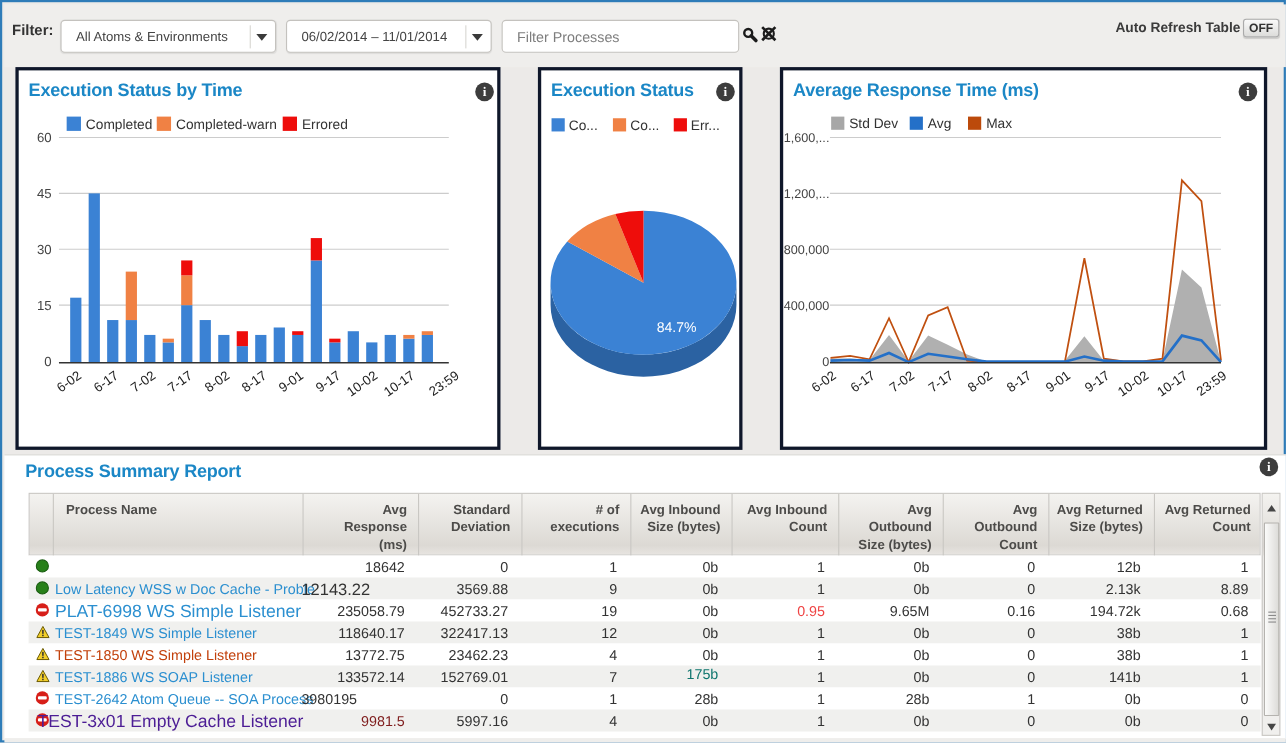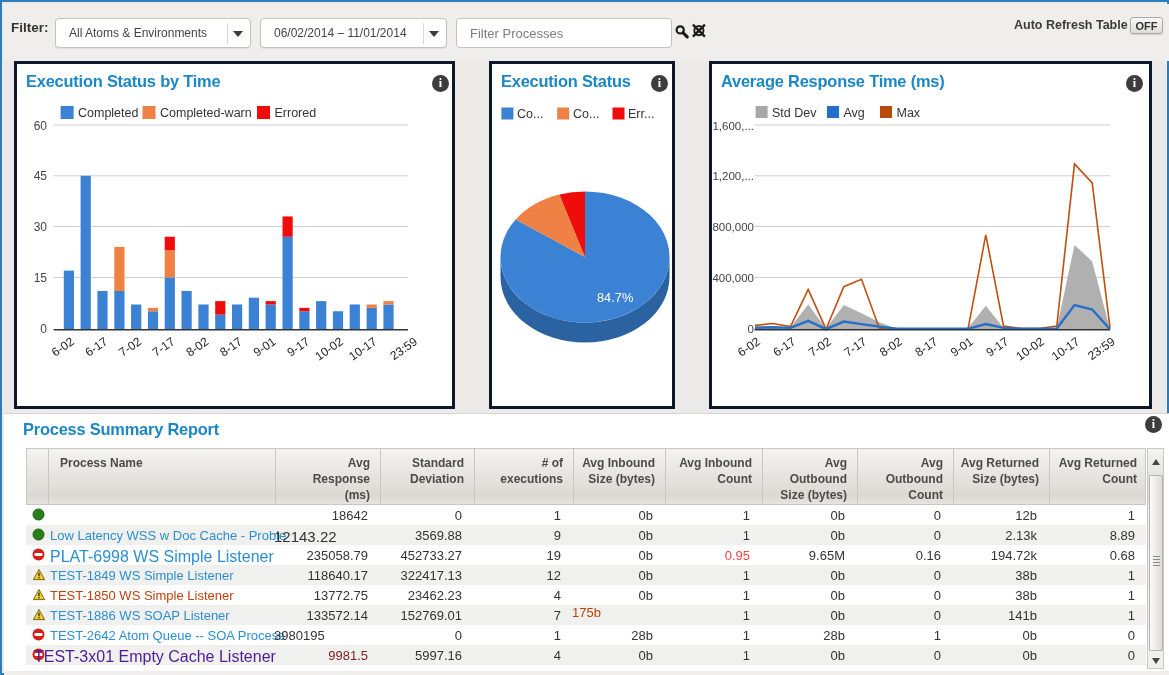--- a/index.html
+++ b/index.html
@@ -275,21 +275,21 @@
         <svg width="13" height="12" style="position:absolute;left:7px;top:4px">
           <path d="M6 0.5 L11.6 10.6 L0.4 10.6 Z" fill="#f2ce29" stroke="#6a5a00" stroke-width="0.9"></path>
           <rect x="5.3" y="3.6" width="1.4" height="3.6" fill="#333"></rect>
           <rect x="5.3" y="8" width="1.4" height="1.4" fill="#333"></rect>
         </svg>
       </div>
       <div style="position:absolute;left:24px;top:3px;width:224px;font-size:13px;color:#2b8fd0;white-space:nowrap">TEST-1886 WS SOAP Listener</div>
       <div style="position:absolute;left:248px;top:3px;width:94px;text-align:right;font-size:13px;color:#333">133572.14</div>
       <div style="position:absolute;left:353px;top:3px;width:83px;text-align:right;font-size:13px;color:#333">152769.01</div>
       <div style="position:absolute;left:447px;top:3px;width:88px;text-align:right;font-size:13px;color:#333">7</div>
-      <div style="position:absolute;left:546px;top:0;width:81px;font-size:13px;color:#c2410c">175b</div>
+      <div style="position:absolute;left:546px;top:0;width:81px;text-align:right;font-size:13px;color:#0f766e">175b</div>
       <div style="position:absolute;left:638px;top:3px;width:86px;text-align:right;font-size:13px;color:#333">1</div>
       <div style="position:absolute;left:735px;top:3px;width:84px;text-align:right;font-size:13px;color:#333">0b</div>
       <div style="position:absolute;left:830px;top:3px;width:85px;text-align:right;font-size:13px;color:#333">0</div>
       <div style="position:absolute;left:926px;top:3px;width:85px;text-align:right;font-size:13px;color:#333">141b</div>
       <div style="position:absolute;left:1022px;top:3px;width:87px;text-align:right;font-size:13px;color:#333">1</div>
     </div>
     <div style="position:absolute;left:24px;top:623px;width:1120px;height:20px;background:#ffffff">
       <div style="position:absolute;left:0;top:0;width:19px;height:20px">
         <svg width="13" height="13" style="position:absolute;left:6px;top:3px">
           <circle cx="6.5" cy="6.5" r="6" fill="#d71f19"></circle>

